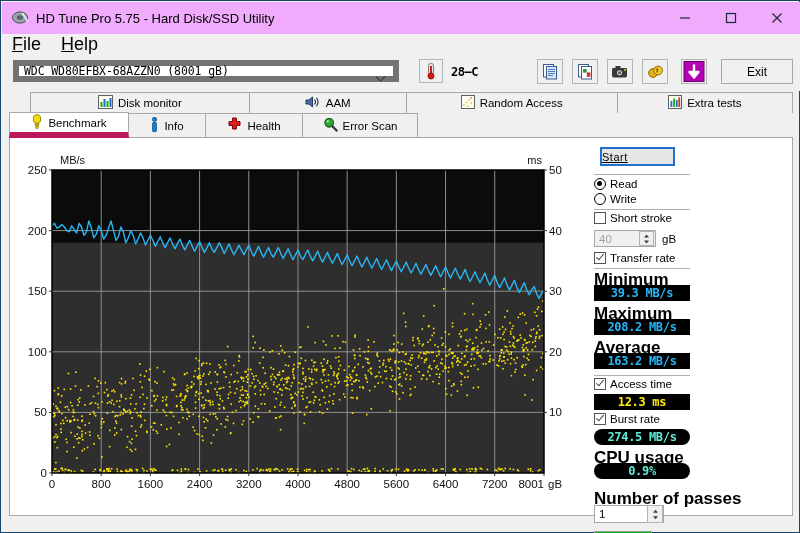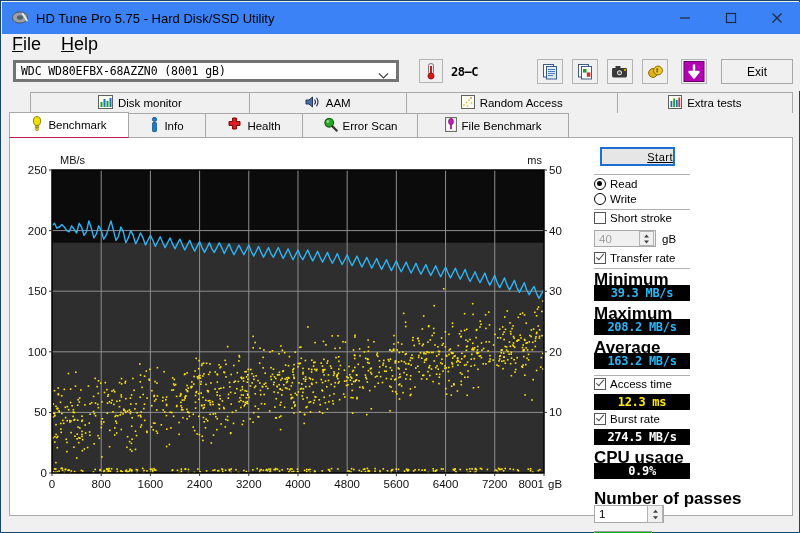--- a/index.html
+++ b/index.html
@@ -21,21 +21,21 @@
     width: 800px; height: 533px;
     background: #f0f0f0;
     border: 1px solid #17456b;
     box-sizing: border-box;
   }
 
   
   #titlebar {
     position: absolute; left: 1px; top: 1px;
     width: 798px; height: 32px;
-    background: #3b82f6;
+    background: #f0abfc;
     display: flex; align-items: center;
     box-sizing: border-box;
   }
   #title-icon {
     width: 18px; height: 18px;
     margin-left: 9px; margin-right: 7px;
     flex: 0 0 auto;
     position: relative;
   }
   #title-text {
@@ -73,21 +73,21 @@
   
   #toolbar {
     position: absolute; left: 1px; top: 55px;
     width: 798px; height: 35px;
     background: #f0f0f0;
   }
   #drive-select {
     position: absolute; left: 11px; top: 4px;
     width: 386px; height: 22px;
     background: #ffffff;
-    border: 3px solid #737373;
+    border: 6px solid #737373;
     box-sizing: border-box;
     display: flex; align-items: center;
   }
   #drive-label {
     font-family: "DejaVu Sans Mono", monospace;
     font-size: 11.5px;
     color: #000;
     padding-left: 5px;
     white-space: nowrap;
     letter-spacing: -0.1px;
@@ -173,21 +173,21 @@
     border-bottom: 1px solid #a8a8a8;
     box-sizing: border-box;
     display: flex; align-items: center; justify-content: center;
     gap: 5px;
     font-size: 11.5px;
     font-family: "Liberation Sans", sans-serif;
     margin-right: -1px;
   }
   .tab-bot.active {
     background: #ffffff;
-    border-bottom: 1px solid #be185d;
+    border-bottom: 6px solid #be185d;
     height: 26px;
     margin-top: -1px;
     align-items: center;
     z-index: 9;
   }
   .ticon { flex: 0 0 auto; display: block; }
 
   #tabpanel {
     position: absolute; left: 0px; top: 45px;
     width: 784px; height: 379px;
@@ -207,21 +207,21 @@
   #rpanel {
     position: absolute; left: 584px; top: 9px;
     width: 110px; height: 375px;
   }
   #start-btn {
     position: absolute; left: 6px; top: 0px;
     width: 75px; height: 19px;
     background: #e6e6e6;
     border: 2px solid #1f6fd0;
     box-sizing: border-box;
-    display: flex; align-items: center; justify-content: flex-end;
+    display: flex; align-items: center; justify-content: flex-start;
     font-size: 11px;
     font-family: "Liberation Sans", sans-serif;
     letter-spacing: 0.5px;
     text-decoration: underline;
   }
   .hr {
     position: absolute; left: 0px;
     width: 96px; height: 1px;
     background: #b0b0b0;
   }
@@ -272,21 +272,21 @@
     width: 96px; height: 16px;
     background: #000000;
     display: flex; align-items: center; justify-content: center;
     font-family: "DejaVu Sans Mono", monospace;
     font-size: 12px;
     font-weight: bold;
     letter-spacing: -0.3px;
   }
   .lcd.cyan  { color: #29b6f6; }
   .lcd.yellow{ color: #ffeb00; }
-  .lcd.white { color: #ffffff; }
+  .lcd.white { color: #5eead4; border-radius: 8px; }
   .caption {
     position: absolute; left: 0px;
     font-size: 17px;
     font-family: "Liberation Sans", sans-serif;
     white-space: nowrap;
     font-weight: bold;
   }
   #ss-spin {
     position: absolute; left: 0px; top: 64px;
     width: 62px; height: 17px;
@@ -540,30 +540,20 @@
       </div>
       <div class="tab-bot" style="width:116px">
         <span class="ticon">
           <svg width="15" height="15" viewBox="0 0 15 15">
             <circle cx="6.2" cy="5.8" r="4.3" fill="#2aa82a" stroke="#0a5a0a" stroke-width="1.1"></circle>
             <circle cx="4.8" cy="4.4" r="1.3" fill="#9ce89c" opacity="0.9"></circle>
             <path d="M9.4 9.2 L13.6 13.6" stroke="#303030" stroke-width="2.2" stroke-linecap="round"></path>
           </svg>
         </span>
         <span>Error Scan</span>
-      </div>
-      <div class="tab-bot" style="width:152px">
-        <span class="ticon">
-          <svg width="12" height="15" viewBox="0 0 12 15">
-            <rect x="0.6" y="0.6" width="10.8" height="13.8" fill="#fdfdf6" stroke="#606060" stroke-width="1"></rect>
-            <ellipse cx="6" cy="4.6" rx="2.4" ry="3.1" fill="#c020c0" stroke="#700070" stroke-width="0.8"></ellipse>
-            <rect x="5.1" y="7.8" width="1.8" height="4.4" fill="#a018a0"></rect>
-          </svg>
-        </span>
-        <span>File Benchmark</span>
       </div>
     </div>
 
     <div id="tabpanel">
 
       <div id="chart-wrap">
         <svg id="chart-svg" width="560" height="355" viewBox="0 0 560 355">
             <text x="36" y="14" fill="#111" font-size="11" font-family="&quot;Liberation Sans&quot;, sans-serif">MB/s</text>
             <text x="518" y="14" fill="#111" font-size="11" text-anchor="end" font-family="&quot;Liberation Sans&quot;, sans-serif">ms</text>
             <rect x="28" y="20" width="492" height="303" fill="#0b0b0b"></rect>

